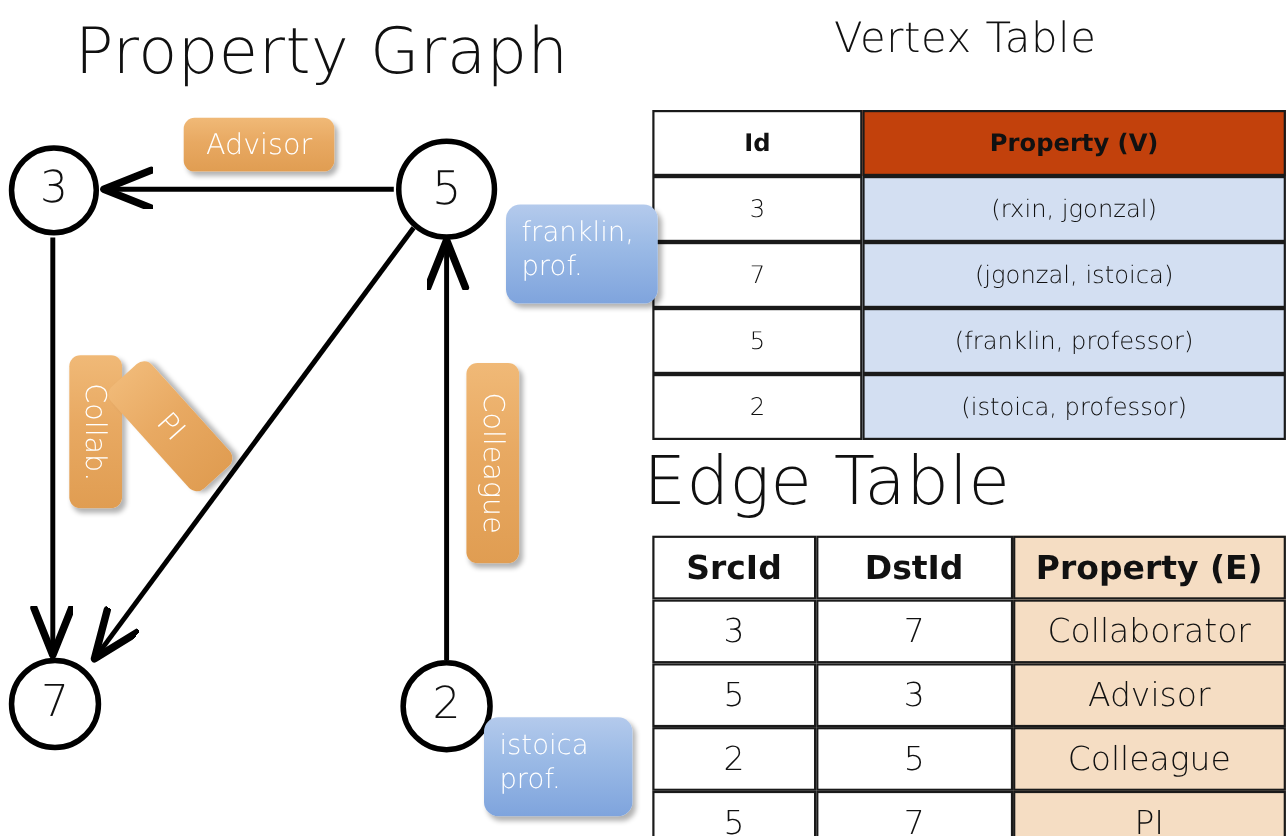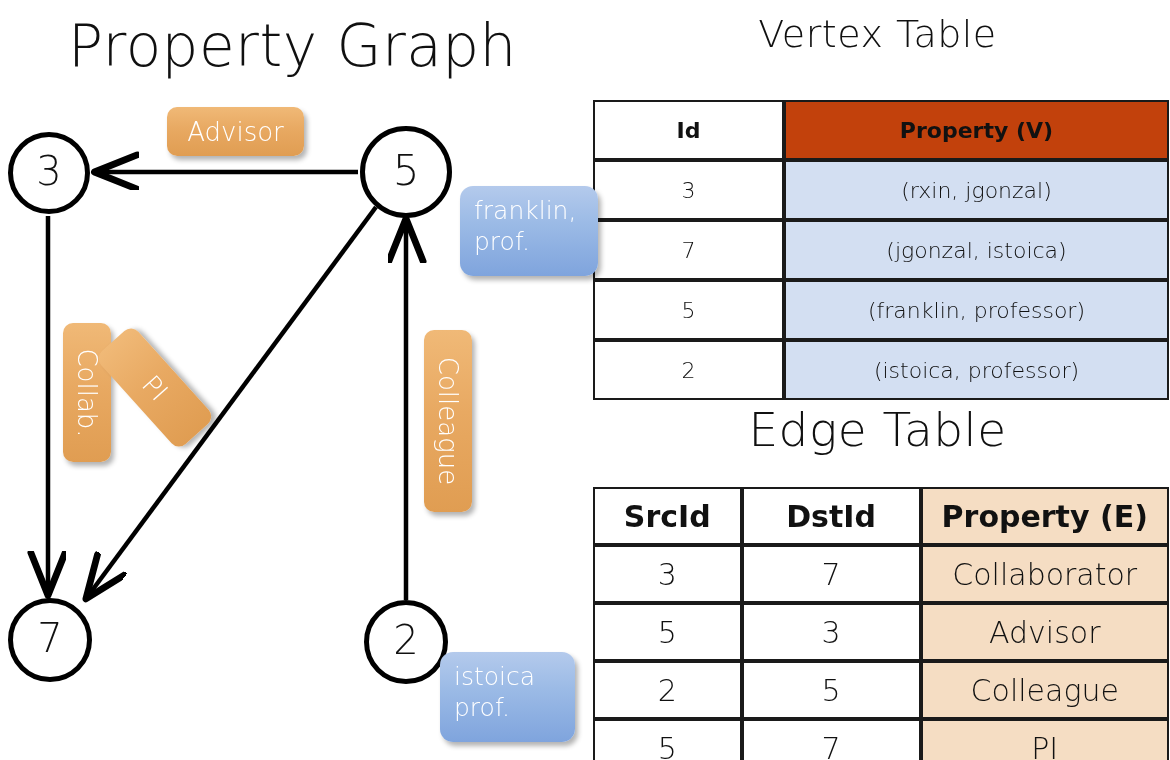--- a/index.html
+++ b/index.html
@@ -30,22 +30,21 @@
     text-align: center;
     font-size: 58px;
   }
   #title-vertex-table {
     left: 585px; top: 12px; width: 585px;
     text-align: center;
     font-size: 38px;
   }
   #title-edge-table {
     left: 585px; top: 402px; width: 585px;
-    text-align: center;
-    font-size: 47px;
+    font-size: 61px;
   }
 
   
   #graph-panel {
     position: absolute;
     left: 0; top: 0;
     width: 585px; height: 760px;
   }
   #graph-edges {
     position: absolute;

